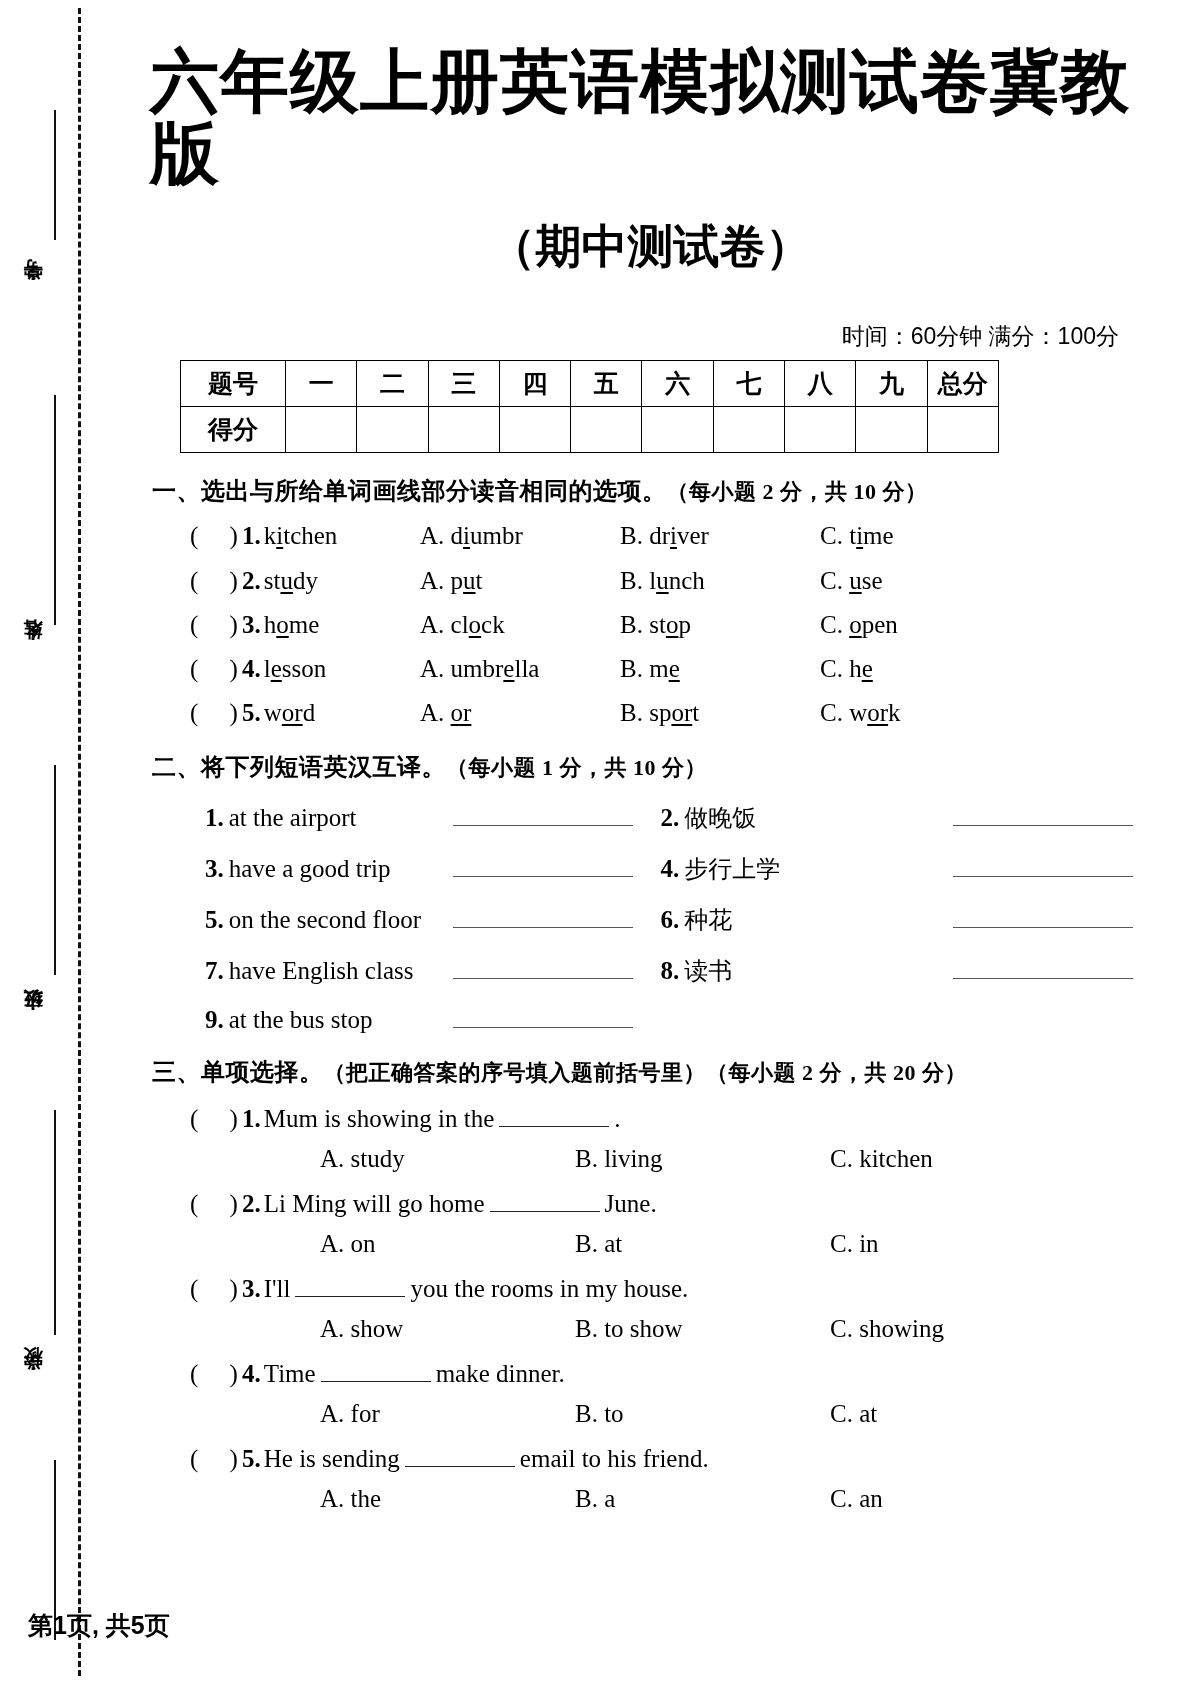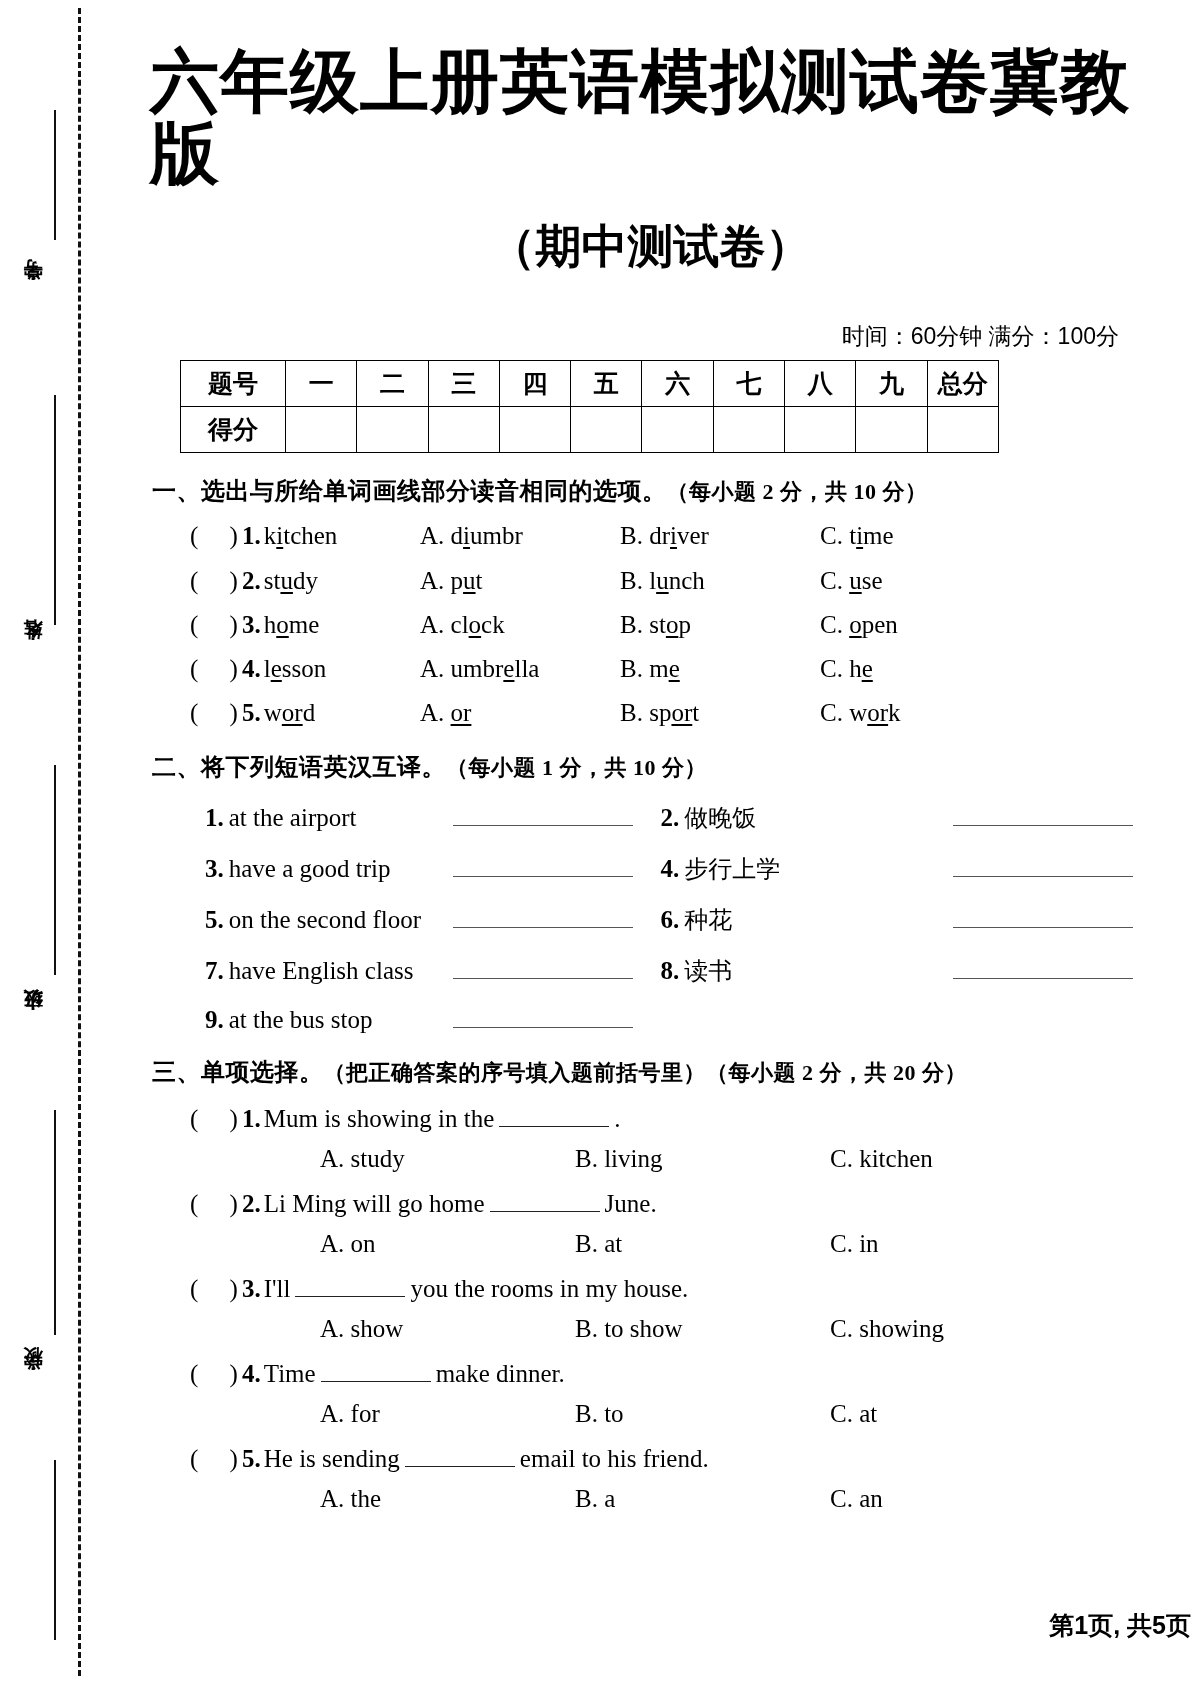--- a/index.html
+++ b/index.html
@@ -183,24 +183,25 @@
     margin-top: 12px;
     padding-left: 170px;
     font-size: 25px;
   }
   .mc-opts span { width: 255px; }
 
   .footer {
     position: absolute;
     left: 0; right: 0;
     bottom: 42px;
-    text-align: right;
-    font-family: "Liberation Sans", "DejaVu Sans", sans-serif;
-    font-size: 25px;
-    font-weight: 700;
+    text-align: left;
+    font-family: "Liberation Sans", "DejaVu Sans", sans-serif;
+    font-size: 25px;
+    font-weight: 700;
+    padding-left: 28px;
   }
 </style>
 </head>
 <body>
 
 <div class="seal-strip">
   <div class="seal-dashed"></div>
   <div class="seal-solid" style="top:110px;height:130px;"></div>
   <div class="seal-solid" style="top:395px;height:230px;"></div>
   <div class="seal-solid" style="top:765px;height:210px;"></div>

